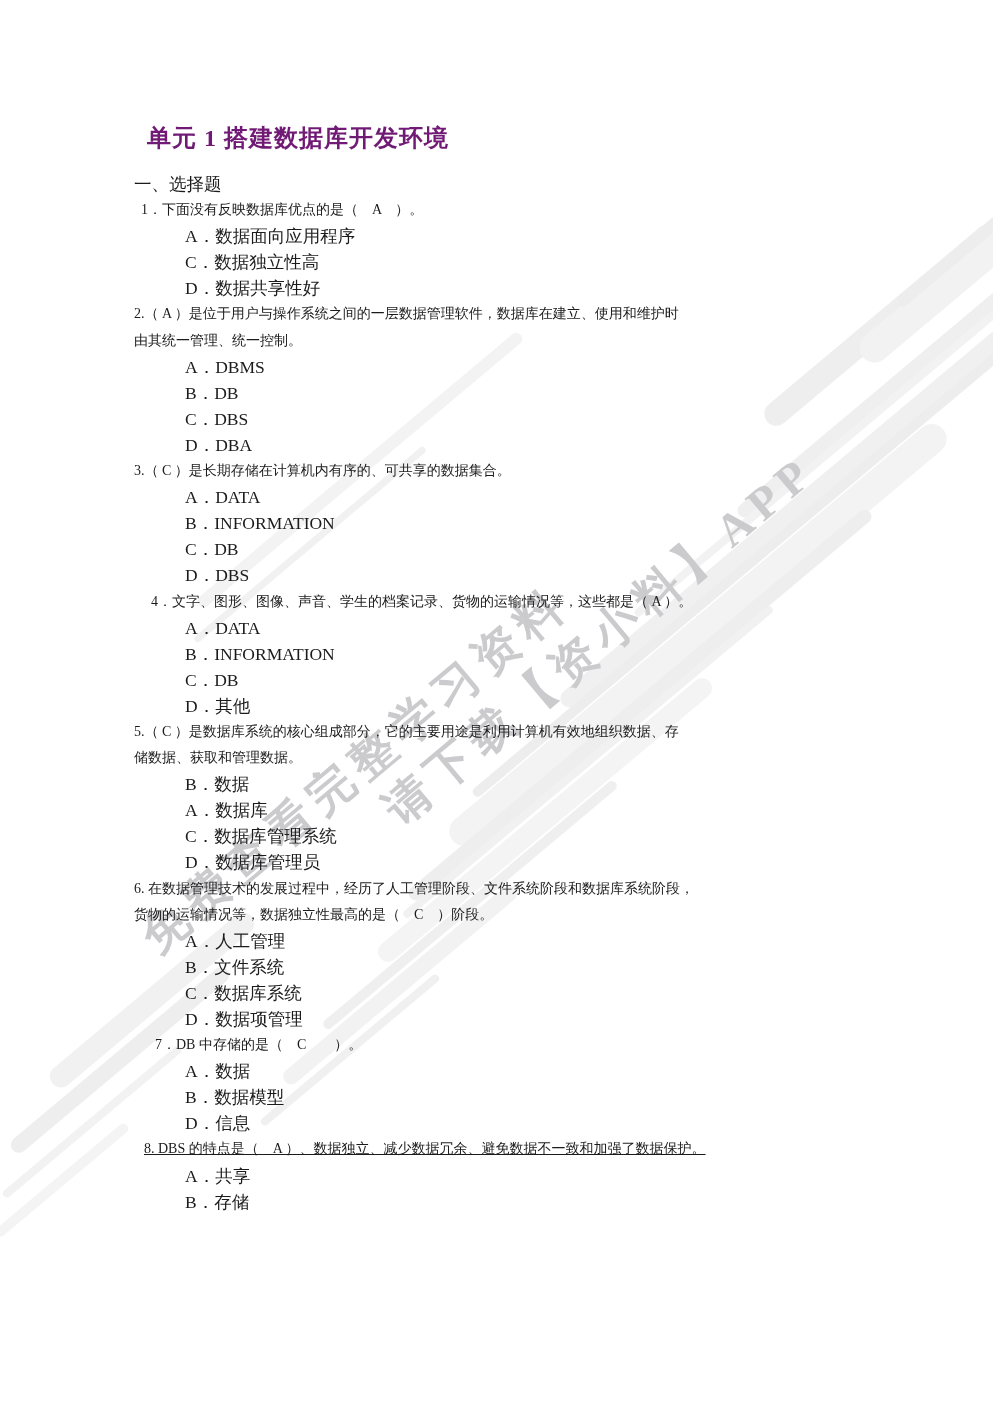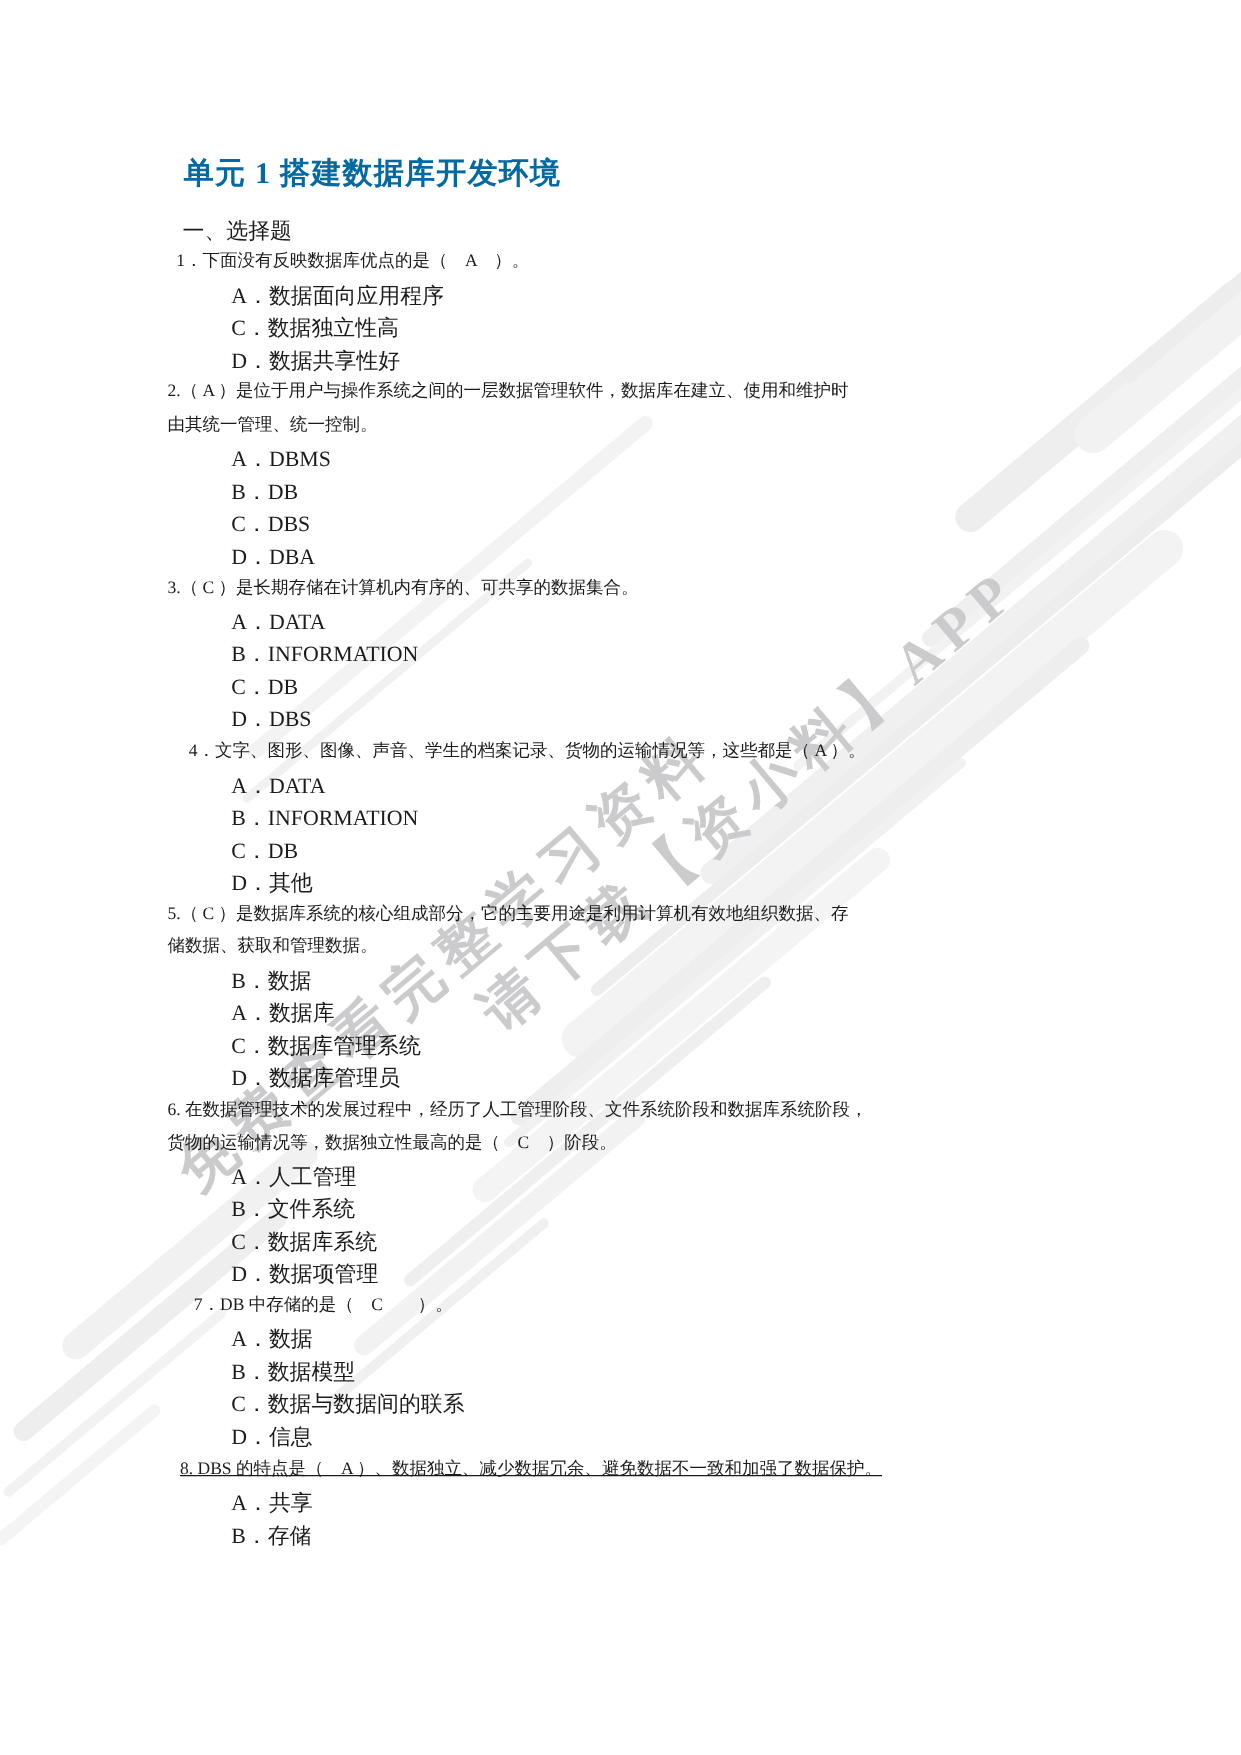--- a/index.html
+++ b/index.html
@@ -37,24 +37,24 @@
     transform:translate(-50%,-50%) rotate(-40deg);
     font-weight:bold;color:#cbcbce;
     font-family:"Liberation Serif","DejaVu Serif",serif;
   }
   .wm-text-1{left:355px;top:770px;}
   .wm-text-2{left:600px;top:640px;}
 
   
   .content{position:absolute;left:134px;top:122px;width:760px;color:#1b1b1b;}
   .title{
-    font-size:24px;font-weight:bold;color:#0369a1;
+    font-size:24px;font-weight:bold;color:#701a75;
     margin:0 0 17px 13px;letter-spacing:1px;
   }
-  .section{font-size:17.5px;line-height:26.1px;margin-left:12px;white-space:pre;}
+  .section{font-size:17.5px;line-height:26.1px;margin-left:0;white-space:pre;}
   .q-line{font-size:14px;line-height:26.1px;white-space:pre;}
   .opt-line{font-size:17.5px;line-height:26.1px;padding-left:51px;white-space:pre;}
   .q1 .q-line1{padding-left:7px;}
   .q4 .q-line1{padding-left:5px;margin-left:12px;}
   .q7 .q-line1{padding-left:21px;}
   .q8 .q-line1{padding-left:10px;text-decoration:underline;}
 </style>
 </head>
 <body>
 
@@ -130,21 +130,20 @@
           <div class="q-line q-line2">货物的运输情况等，数据独立性最高的是（　C　）阶段。</div>
           <div class="opt-line">A．人工管理</div>
           <div class="opt-line">B．文件系统</div>
           <div class="opt-line">C．数据库系统</div>
           <div class="opt-line">D．数据项管理</div>
         </div>
         <div class="question q7">
           <div class="q-line q-line1">7．DB 中存储的是（　C　　）。</div>
           <div class="opt-line">A．数据</div>
           <div class="opt-line">B．数据模型</div>
-          <div class="opt-line">C．数据与数据间的联系</div>
           <div class="opt-line">D．信息</div>
         </div>
         <div class="question q8">
           <div class="q-line q-line1">8. DBS 的特点是（　A ）、数据独立、减少数据冗余、避免数据不一致和加强了数据保护。</div>
           <div class="opt-line">A．共享</div>
           <div class="opt-line">B．存储</div>
         </div>
       </div>
   </div>
 

